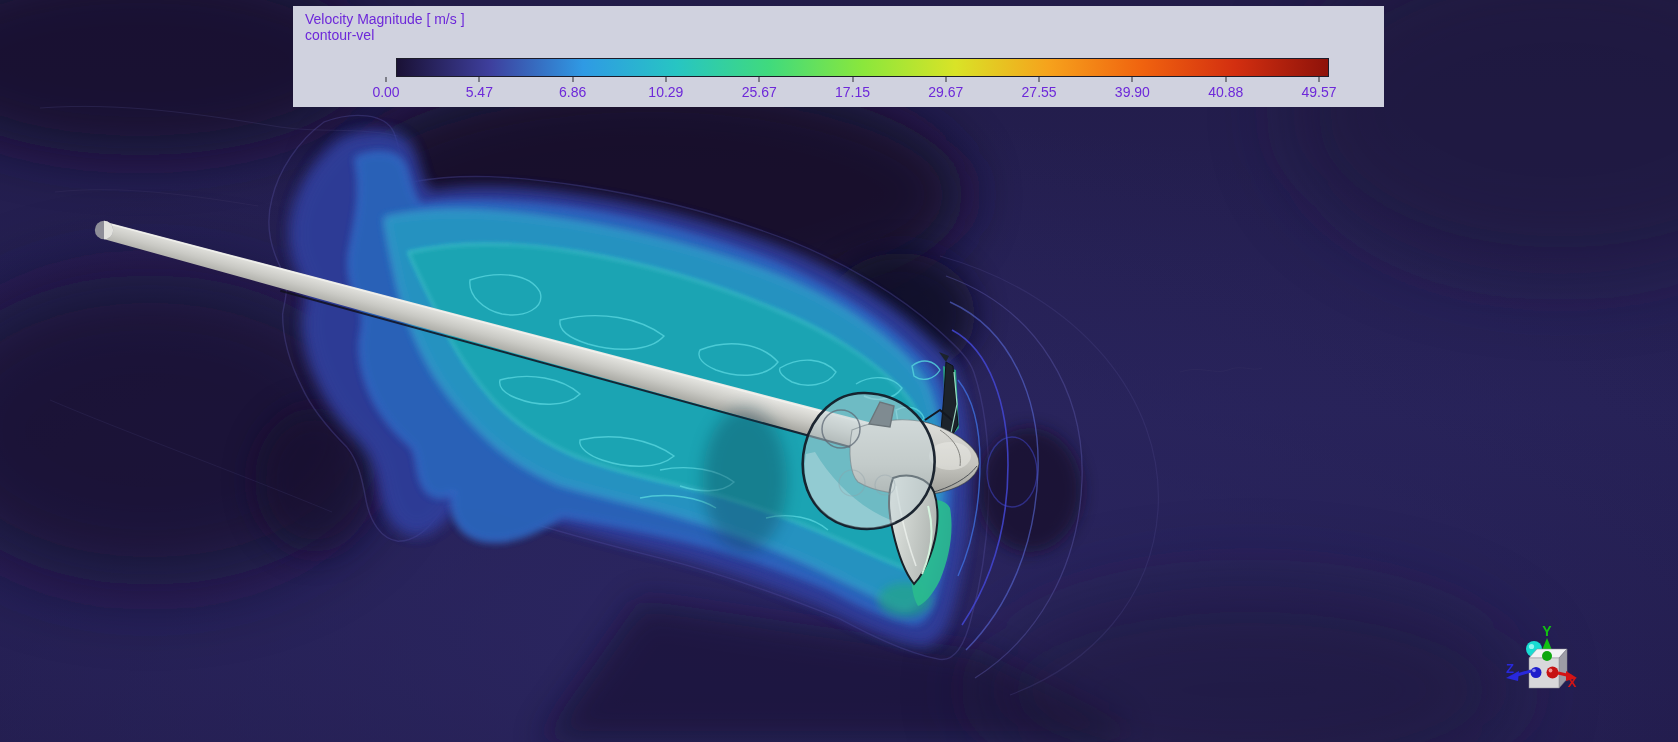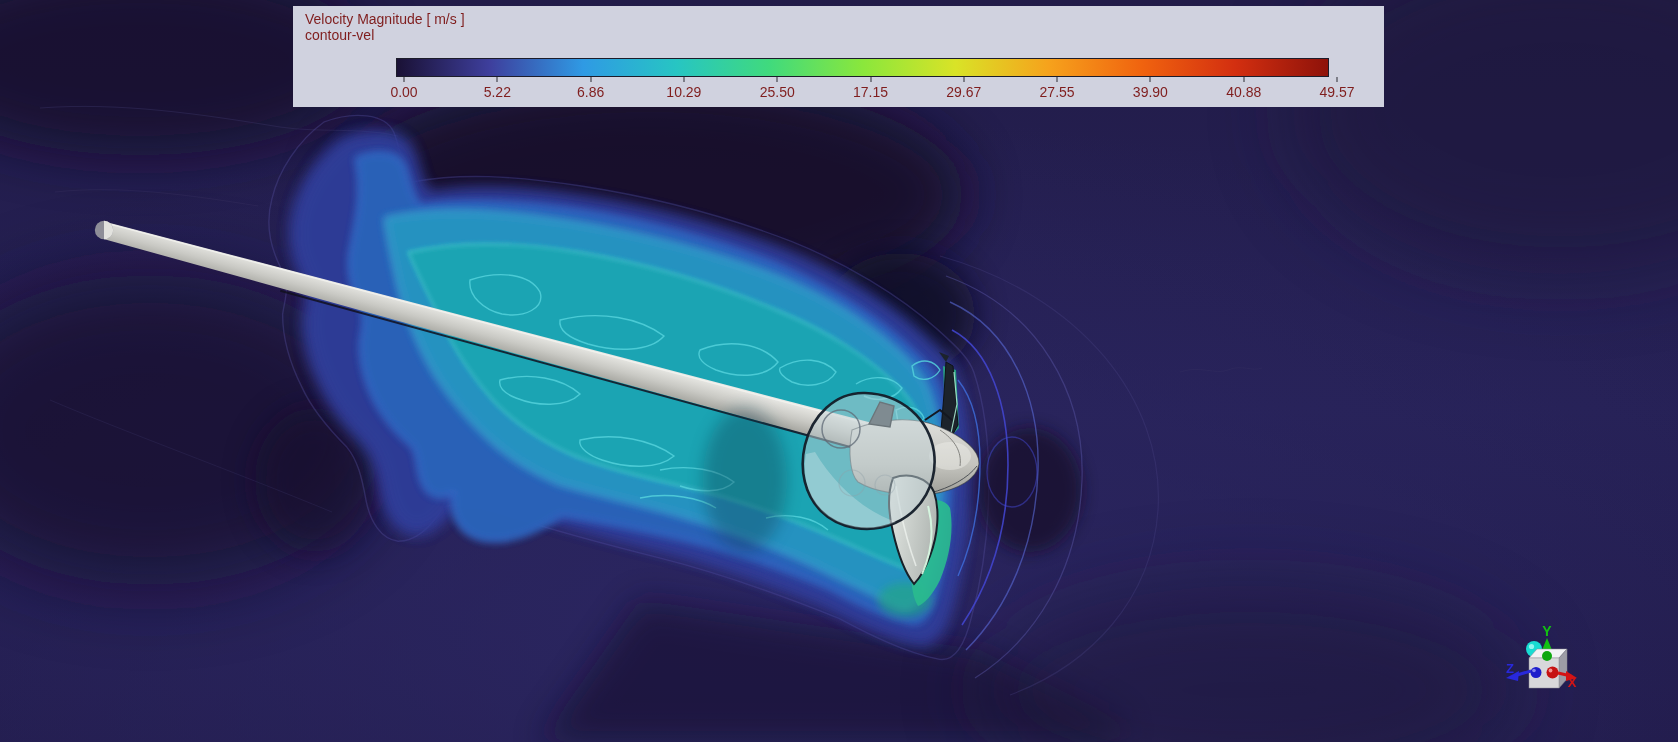--- a/index.html
+++ b/index.html
@@ -5,21 +5,21 @@
   html,body{margin:0;padding:0;background:#0d0a1d;}
   #stage{position:relative;width:1678px;height:742px;overflow:hidden;
          font-family:"Liberation Sans",sans-serif;background:#242051;}
   #scene-svg{position:absolute;left:0;top:0;z-index:1;display:block;}
   
   #legend{position:absolute;left:293px;top:6px;width:1091px;height:101px;
           z-index:5;background:#d0d2df;color:#17171c;}
   #legend .titles{position:absolute;left:12px;top:5px;line-height:16px;font-size:14px;}
   #colorbar{position:absolute;left:103px;top:52px;width:933px;height:19px;
             border:1px solid #1c1c2a;box-sizing:border-box;}
-  #cb-ticks{position:absolute;left:111px;top:71px;width:933px;height:45px;}
+  #cb-ticks{position:absolute;left:93px;top:71px;width:933px;height:45px;}
   #cb-ticks .tickmark{position:absolute;top:0;width:1px;height:5px;background:#2a2a33;transform:translateX(-.5px);}
   #cb-ticks .ticklabel{position:absolute;top:7px;transform:translateX(-50%);font-size:14px;white-space:nowrap;}
 </style>
 </head>
 <body>
 
 <div id="stage">
 
 <svg id="scene-svg" width="1678" height="742" viewBox="0 0 1678 742">
   <defs>
@@ -209,37 +209,37 @@
     <g>
       <circle cx="1552.5" cy="672.5" r="6" fill="#c61212"></circle>
       <circle cx="1550.5" cy="670.5" r="1.9" fill="#f8a0a0" opacity="0.9"></circle>
       <line x1="1558" y1="673" x2="1571" y2="676" stroke="#d41414" stroke-width="3"></line>
       <path d="M1577,678 L1566,671 L1566,681 Z" fill="#d41414"></path>
       <text x="1572" y="687" text-anchor="middle" font-size="13" font-weight="bold" fill="#d41414">X</text>
     </g>
   </g>
 </svg>
 
-<div id="legend" style="background: rgb(208, 210, 223); color: #7f1d1d;">
+<div id="legend" style="background: rgb(208, 210, 223); color: #6d28d9;">
   <div class="titles">
     <div>Velocity Magnitude [ m/s ]</div>
     <div>contour-vel</div>
   </div>
   <div id="colorbar" style="background: linear-gradient(90deg, rgb(26, 17, 53), rgb(62, 63, 157), rgb(47, 154, 228), rgb(39, 197, 195), rgb(64, 218, 125), rgb(138, 231, 60), rgb(217, 227, 39), rgb(246, 162, 28), rgb(240, 99, 15), rgb(211, 47, 16), rgb(142, 18, 10));"></div>
   <div id="cb-ticks">
         <div class="tickmark" style="left: 0%;"></div>
         <span class="ticklabel" style="left: 0%;">0.00</span>
         <div class="tickmark" style="left: 10%;"></div>
-        <span class="ticklabel" style="left: 10%;">5.22</span>
+        <span class="ticklabel" style="left: 10%;">5.47</span>
         <div class="tickmark" style="left: 20%;"></div>
         <span class="ticklabel" style="left: 20%; text-align: center;">6.86</span>
         <div class="tickmark" style="left: 30%;"></div>
         <span class="ticklabel" style="left: 30%;">10.29</span>
         <div class="tickmark" style="left: 40%;"></div>
-        <span class="ticklabel" style="left: 40%;">25.50</span>
+        <span class="ticklabel" style="left: 40%;">25.67</span>
         <div class="tickmark" style="left: 50%;"></div>
         <span class="ticklabel" style="left: 50%;">17.15</span>
         <div class="tickmark" style="left: 60%;"></div>
         <span class="ticklabel" style="left: 60%;">29.67</span>
         <div class="tickmark" style="left: 70%;"></div>
         <span class="ticklabel" style="left: 70%;">27.55</span>
         <div class="tickmark" style="left: 80%;"></div>
         <span class="ticklabel" style="left: 80%;">39.90</span>
         <div class="tickmark" style="left: 90%;"></div>
         <span class="ticklabel" style="left: 90%;">40.88</span>

